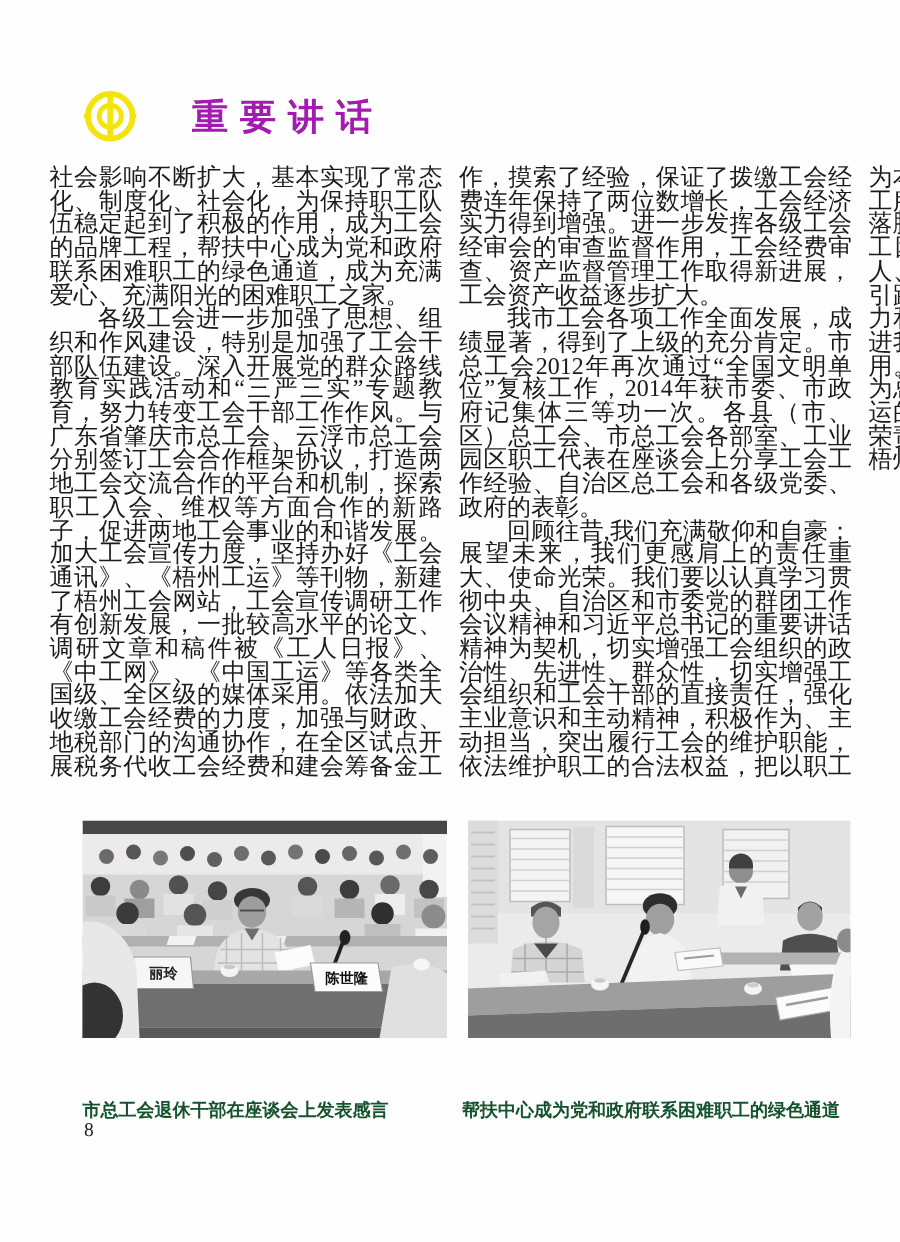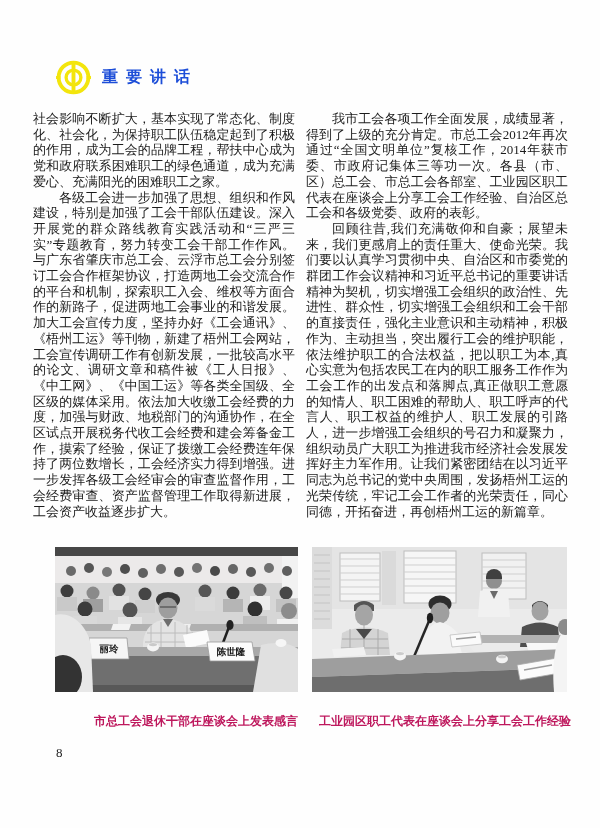--- a/index.html
+++ b/index.html
@@ -4,40 +4,40 @@
 <style>
   html,body{margin:0;padding:0;background:#ffffff;}
   .page{
     position:relative;width:600px;height:828px;background:#fefefe;
     overflow:hidden;font-family:"Liberation Serif",serif;color:#1c1c1c;
   }
   
   .header{position:absolute;top:60px;left:56px;display:flex;align-items:center;gap:11px;}
   .emblem{width:35px;height:35px;display:block;}
   .section-title{
-    font-family:"Liberation Sans",sans-serif;font-weight:bold;font-size:16px;
-    letter-spacing:8px;color:#1d4ed8;white-space:nowrap;
+    font-family:"Liberation Sans",sans-serif;font-weight:bold;font-size:24px;
+    letter-spacing:8px;color:#a21caf;white-space:nowrap;margin-left:26px;
   }
   
   .columns{
     position:absolute;left:33px;top:111px;width:535px;height:409px;
     column-count:2;column-gap:11px;column-fill:auto;
-    font-size:13px;line-height:15.7px;text-align:justify;color:#1b1b1b;
+    font-size:16px;line-height:15.7px;text-align:justify;color:#1b1b1b;
   }
   .columns p{margin:0;text-indent:2em;}
   .columns p.continuation{text-indent:0;}
   .columns p.bold-head{font-weight:bold;font-family:"Liberation Sans",sans-serif;}
   
   .photo{position:absolute;top:547px;height:145px;display:block;}
   .photo svg{display:block;width:100%;height:100%;}
   .photo-left{left:55px;width:243px;}
   .photo-right{left:312px;width:255px;}
   .caption{
-    position:absolute;top:713px;font-family:"Liberation Sans",sans-serif;
-    font-weight:bold;font-size:12px;color:#be185d;text-align:right;white-space:nowrap;
+    position:absolute;top:732px;font-family:"Liberation Sans",sans-serif;
+    font-weight:bold;font-size:12px;color:#14532d;text-align:left;white-space:nowrap;
   }
   .caption-left{left:55px;width:243px;}
   .caption-right{left:308px;width:263px;}
   .page-number{position:absolute;left:56px;top:745px;font-size:13px;color:#222;}
   .svg-card-text{font-family:"Liberation Sans",sans-serif;font-weight:bold;}
 </style>
 </head>
 <body>
 
 <div class="page">
@@ -215,17 +215,17 @@
       <ellipse cx="88" cy="106.6" rx="4" ry="1.6" fill="#cccccc"></ellipse>
       <ellipse cx="190" cy="112" rx="6" ry="4.2" fill="#f3f3f3"></ellipse>
       <ellipse cx="190" cy="109.8" rx="4" ry="1.5" fill="#cccccc"></ellipse>
 
       <path d="M250,86 C242,98 240,120 242,145 L255,145 255,84 Z" fill="#f4f4f4"></path>
       <ellipse cx="253" cy="80" rx="7" ry="8" fill="#8b8b8b"></ellipse>
     </svg>
   </div>
 
   <div class="caption caption-left">市总工会退休干部在座谈会上发表感言</div>
-  <div class="caption caption-right">工业园区职工代表在座谈会上分享工会工作经验</div>
+  <div class="caption caption-right">帮扶中心成为党和政府联系困难职工的绿色通道</div>
 
   <div class="page-number">8</div>
 
 </div>
 
 </body></html>

